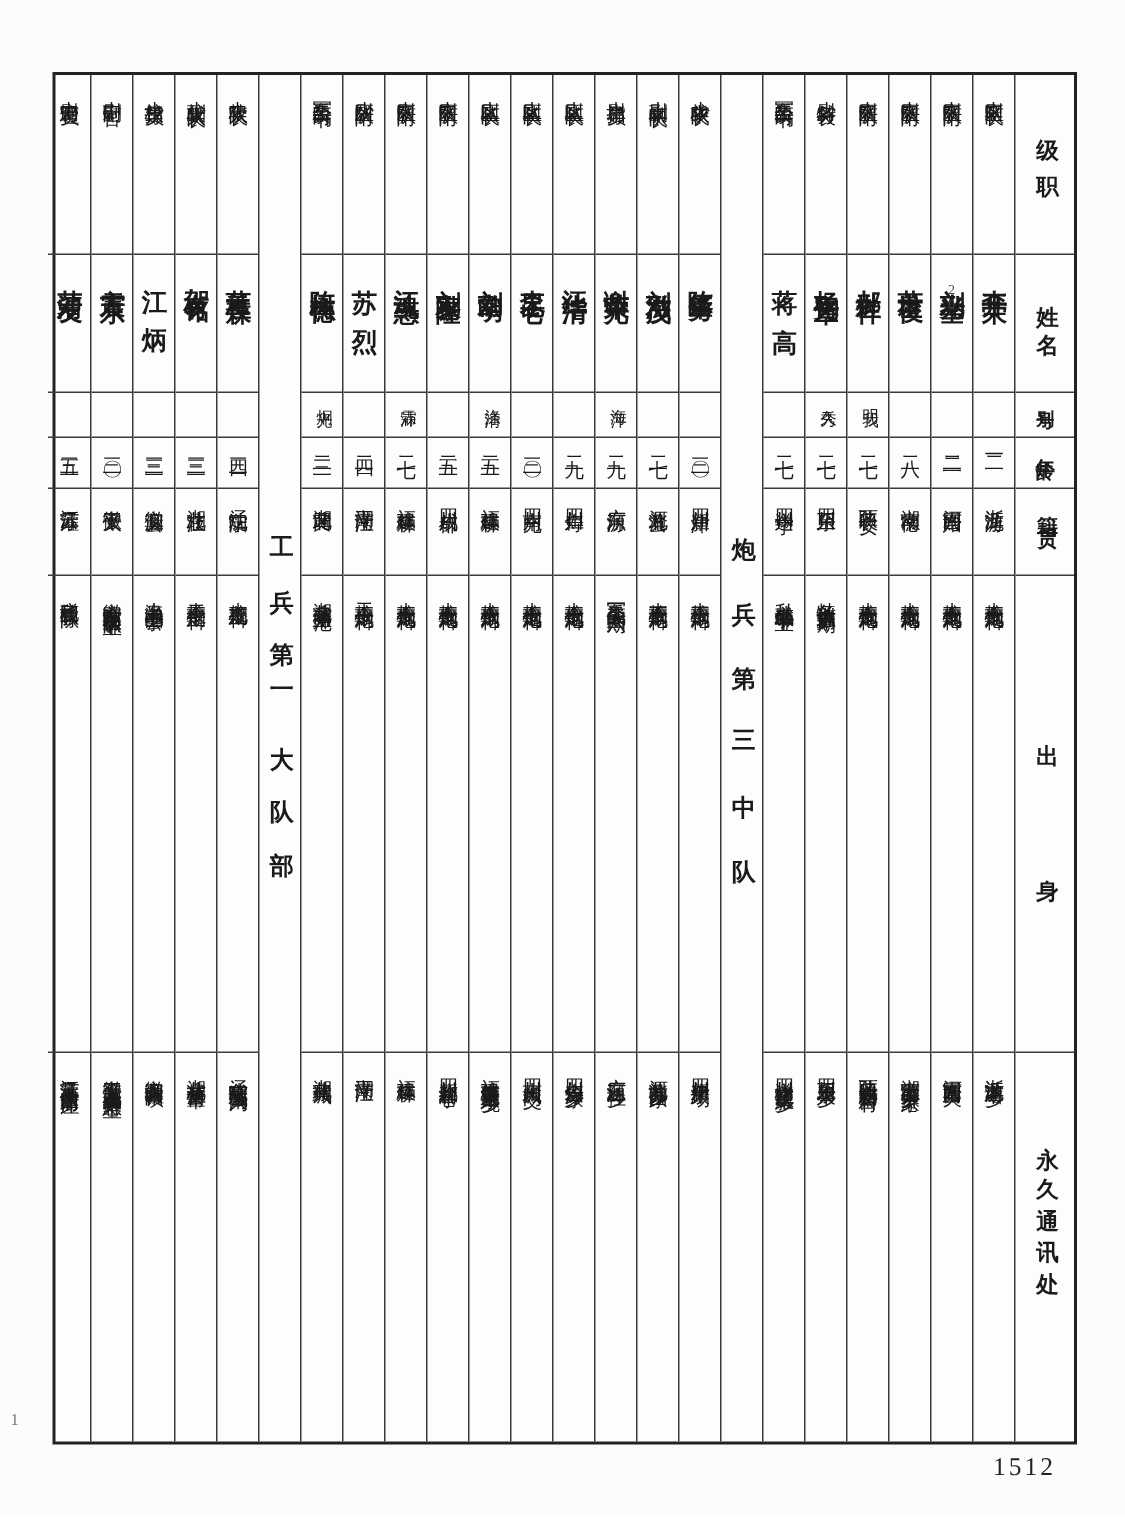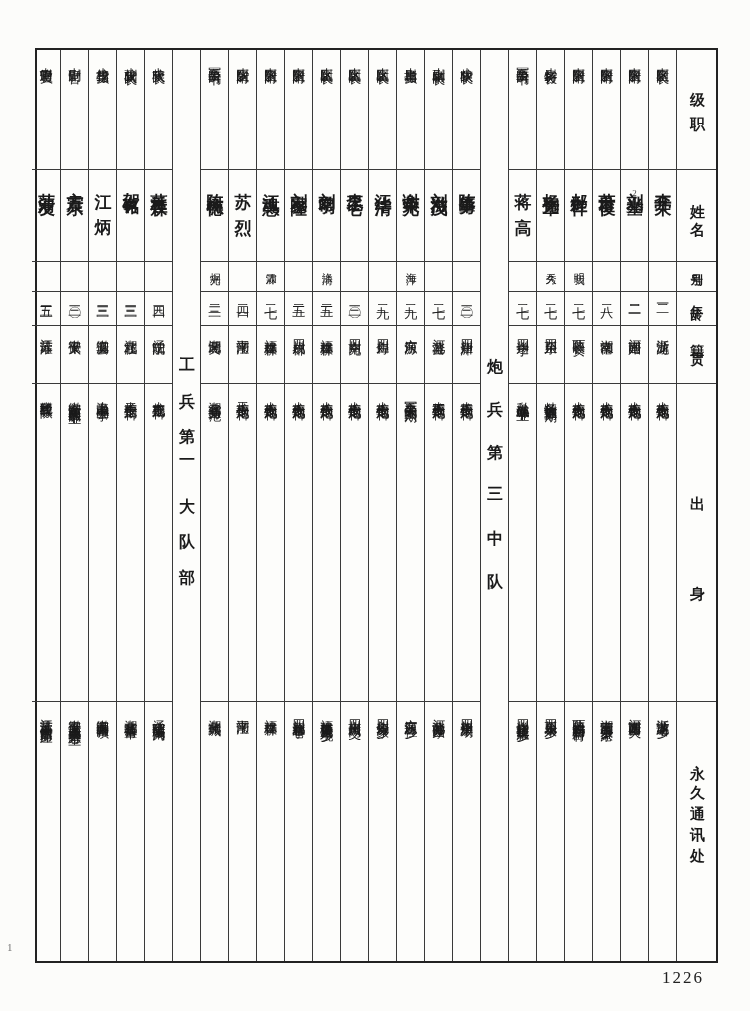--- a/index.html
+++ b/index.html
@@ -650,15 +650,15 @@
     </div>
     <div class="cell r-edu">
       <span class="vtext bind-edu">税警团教导队</span>
     </div>
     <div class="cell r-addr last">
       <span class="vtext bind-addr">江苏灌云县大伊山东前茆庄</span>
     </div>
   </div>
     </div>
 
-  <div class="page-number">1226</div>
+  <div class="page-number">1512</div>
   <div class="corner-mark">1</div>
 </div>
 
 </body></html>

